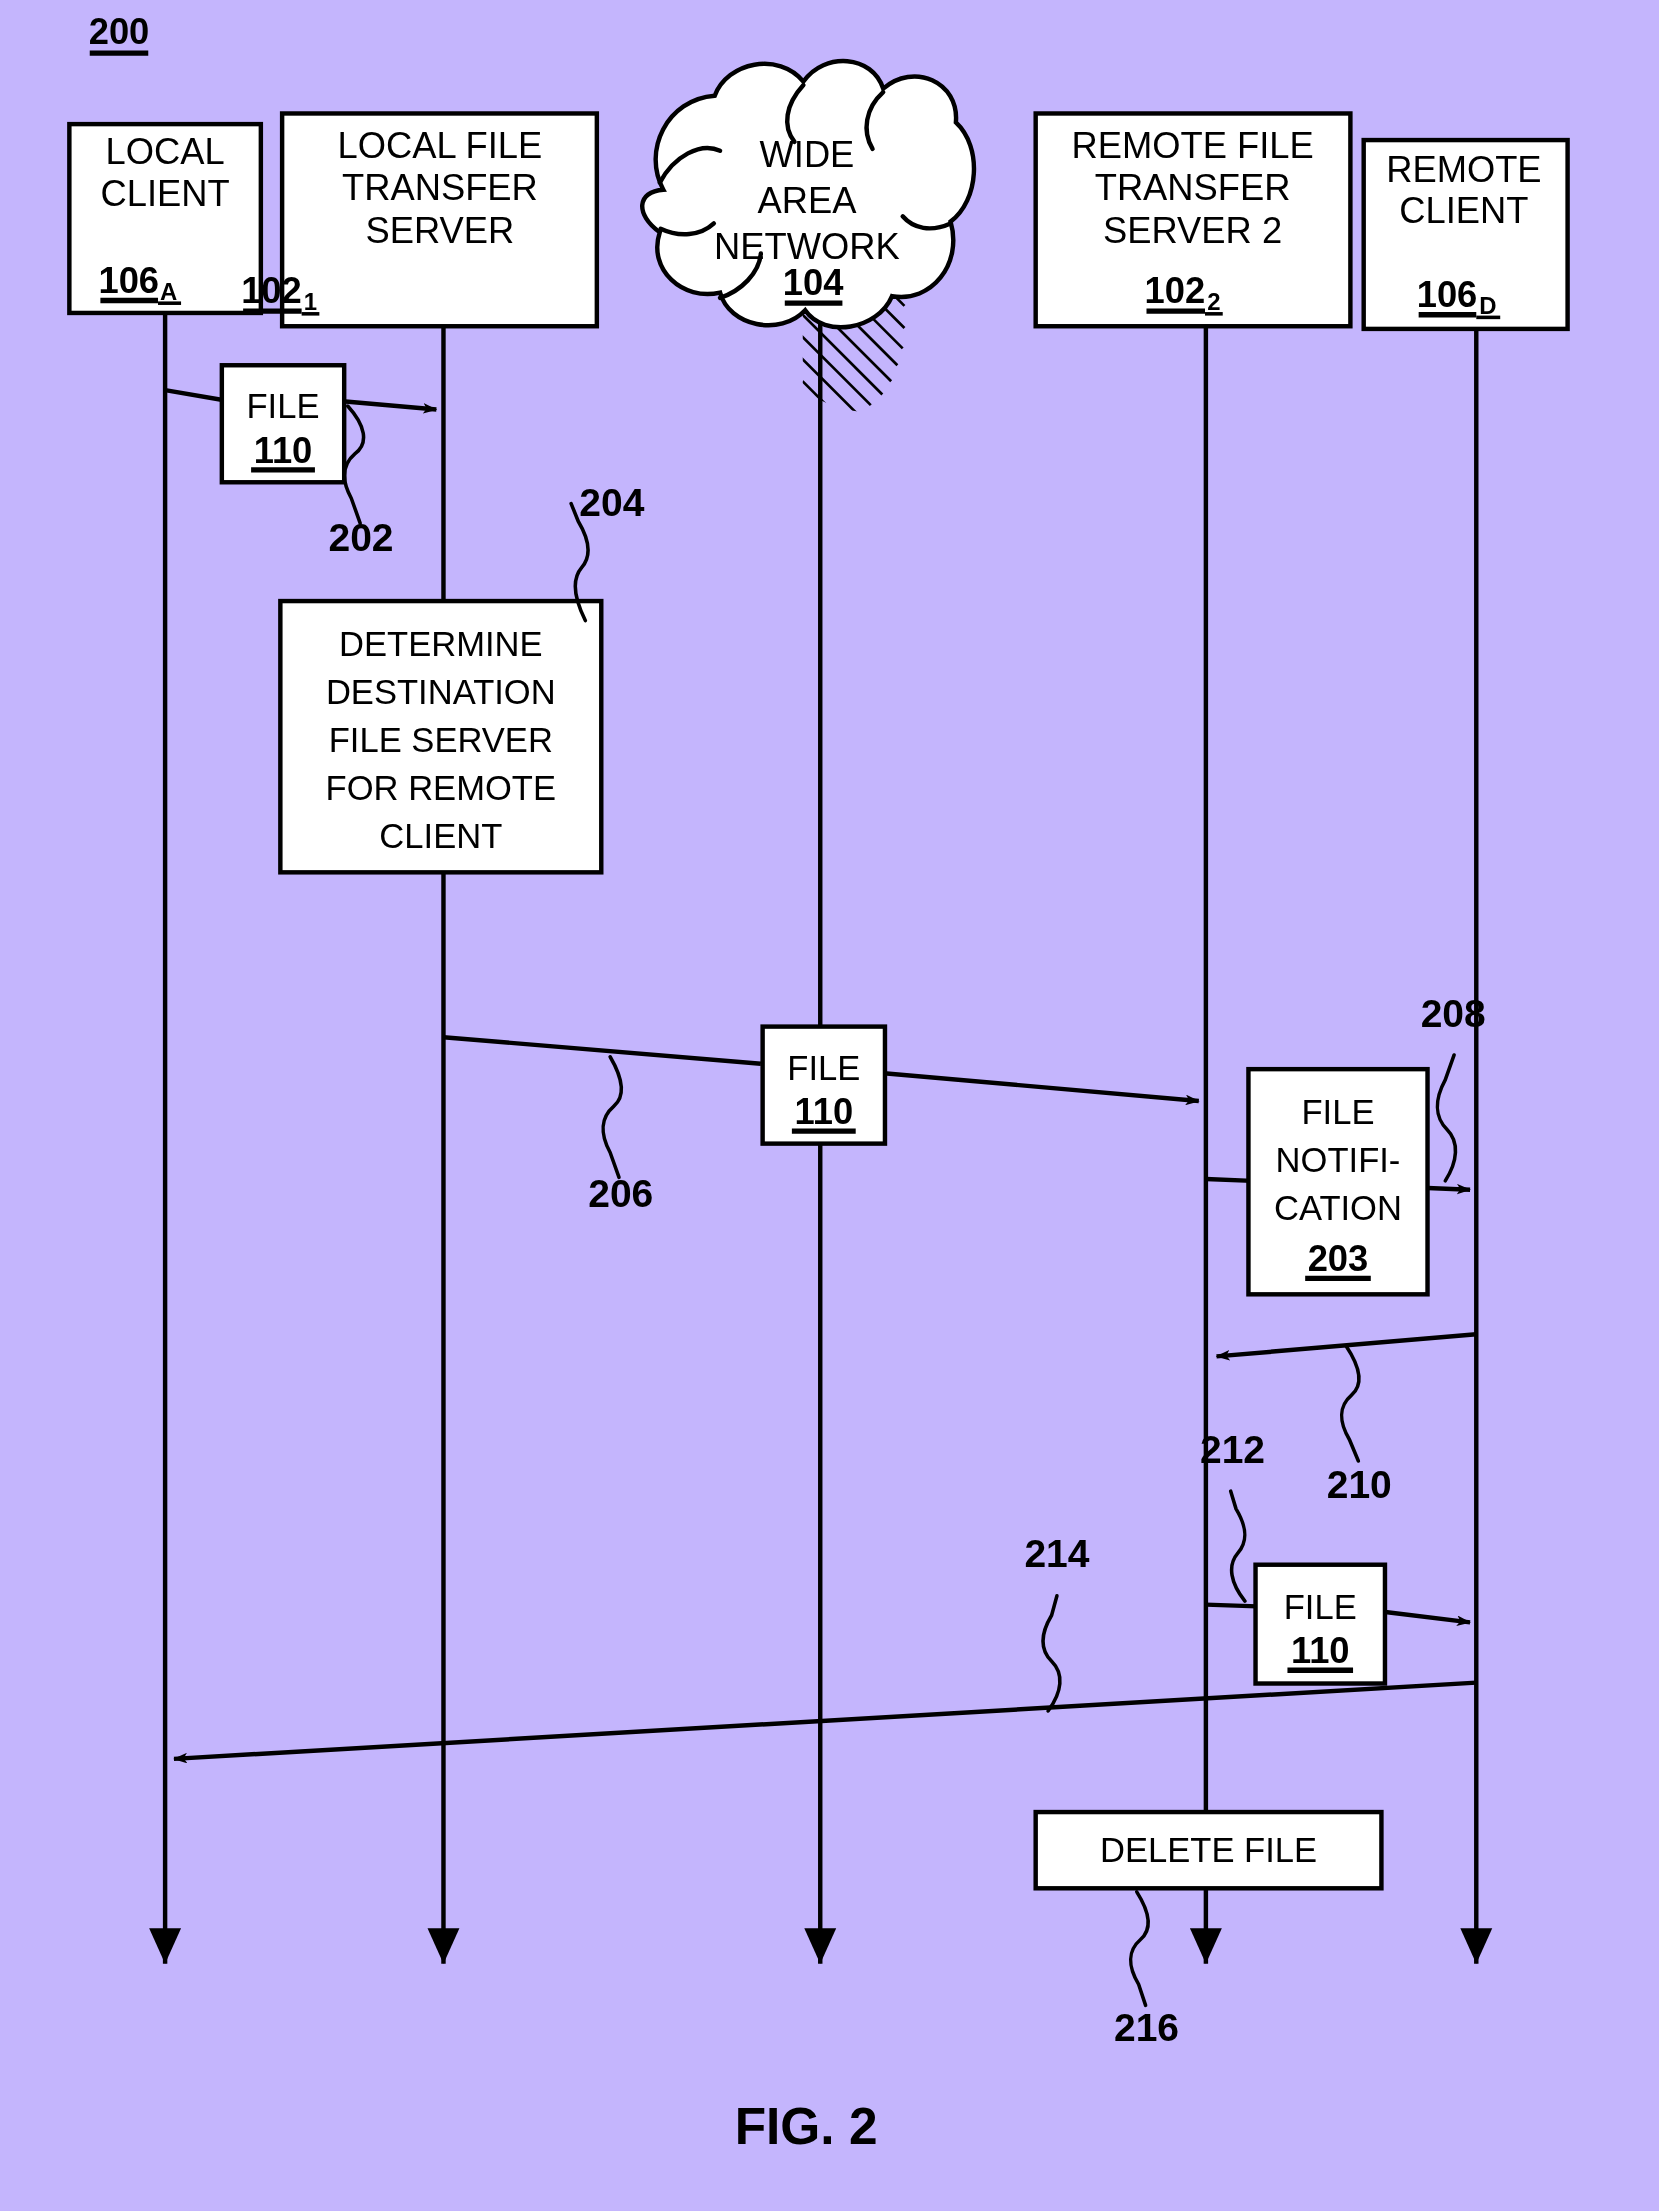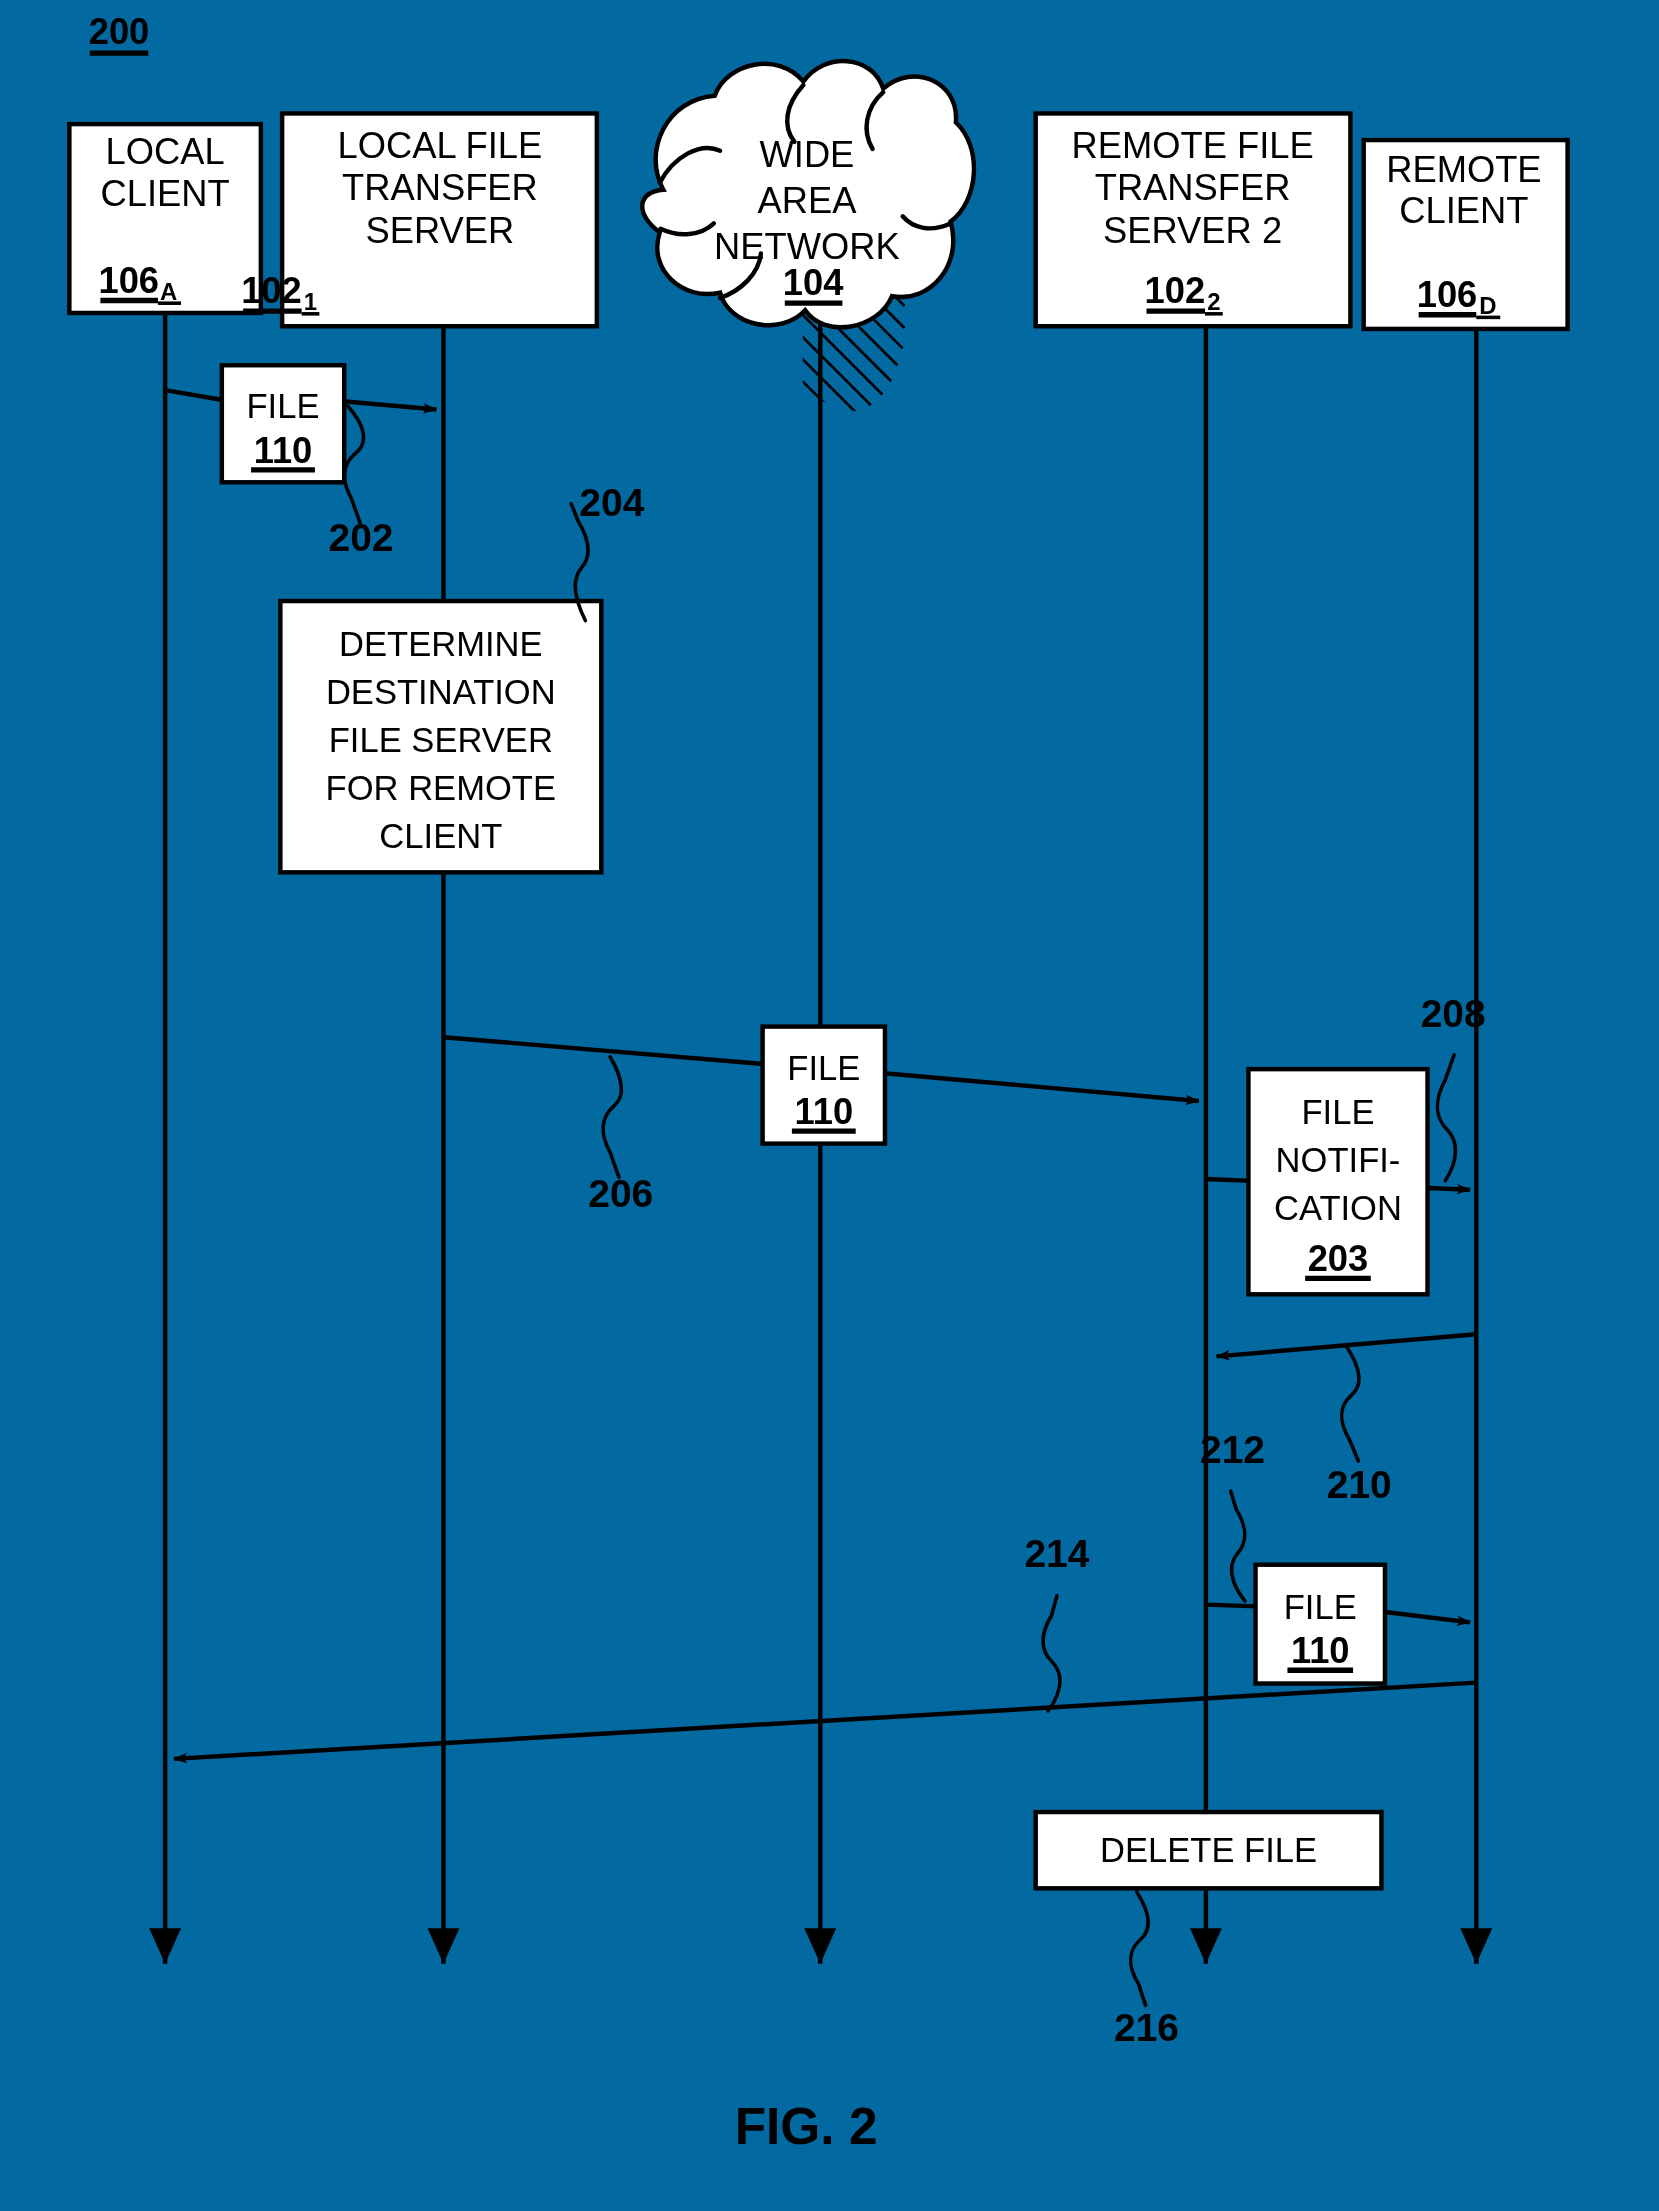--- a/index.html
+++ b/index.html
@@ -8,21 +8,21 @@
     background: #ffffff;
   }
   body {
     font-family: "Liberation Sans", sans-serif;
     color: #000000;
   }
   #page {
     position: relative;
     width: 1660px;
     height: 2211px;
-    background: #0369a1;
+    background: #c4b5fd;
     overflow: hidden;
   }
   svg.layer {
     position: absolute;
     left: 0;
     top: 0;
     width: 1660px;
     height: 2211px;
   }
   text {

